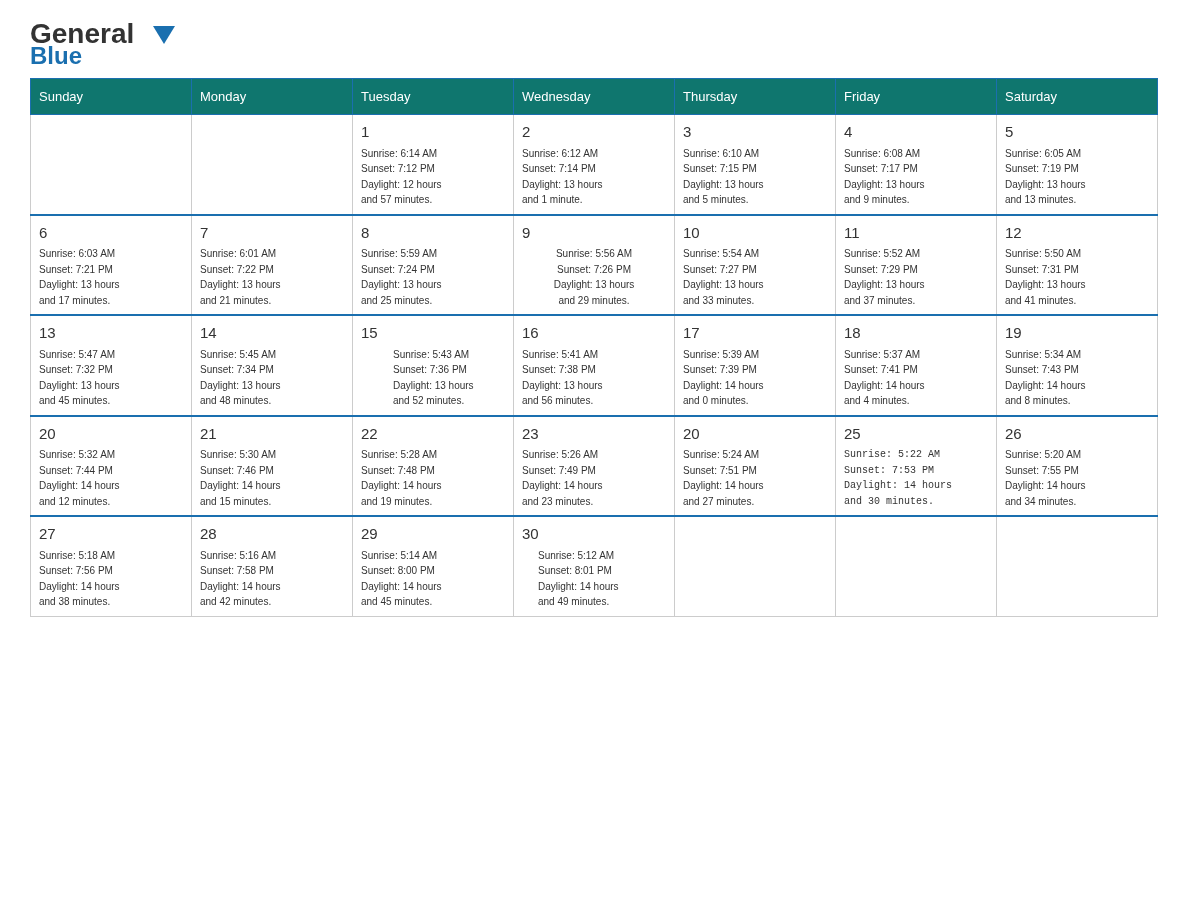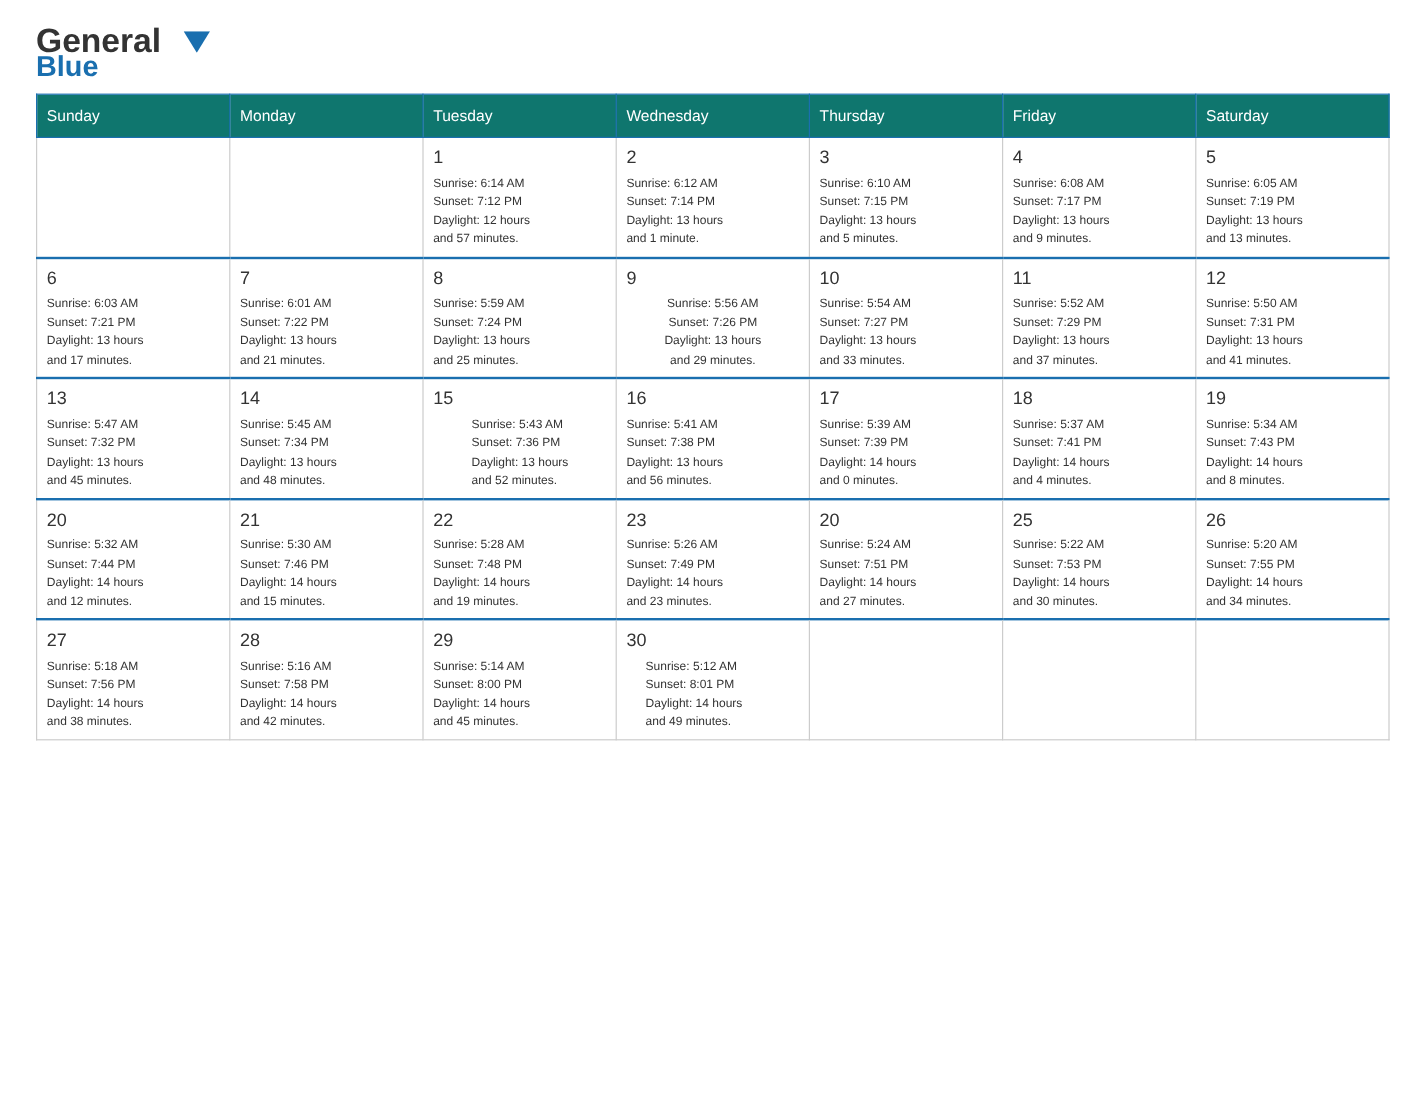--- a/index.html
+++ b/index.html
@@ -293,21 +293,21 @@
         </td>
         <td>
           <span class="day-number">20</span>
           <div class="day-info" style="white-space: pre-line;">Sunrise: 5:24 AM
 Sunset: 7:51 PM
 Daylight: 14 hours
 and 27 minutes.</div>
         </td>
         <td>
           <span class="day-number">25</span>
-          <div class="day-info" style="white-space: pre-line;">Sunrise: 5:22 AM
+          <div class="day-info" style="white-space: pre-line; font-family: Liberation Mono, monospace;">Sunrise: 5:22 AM
 Sunset: 7:53 PM
 Daylight: 14 hours
 and 30 minutes.</div>
         </td>
         <td>
           <span class="day-number">26</span>
           <div class="day-info" style="white-space: pre-line;">Sunrise: 5:20 AM
 Sunset: 7:55 PM
 Daylight: 14 hours
 and 34 minutes.</div>

